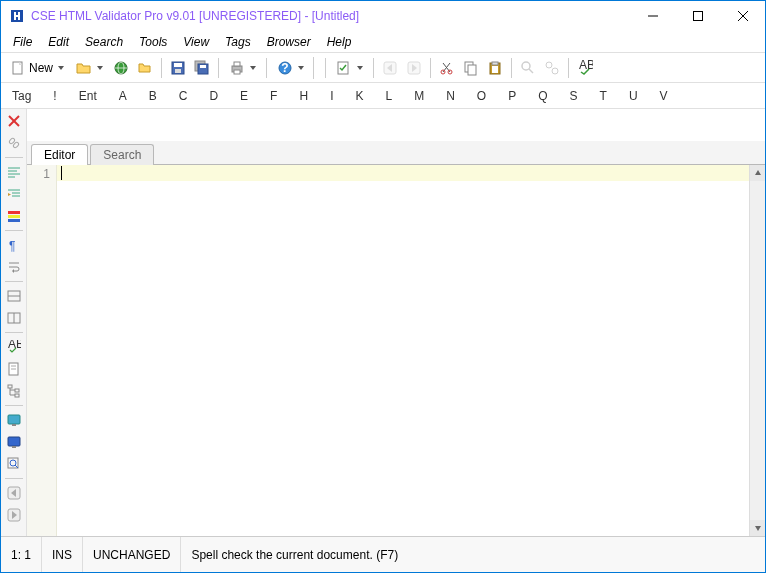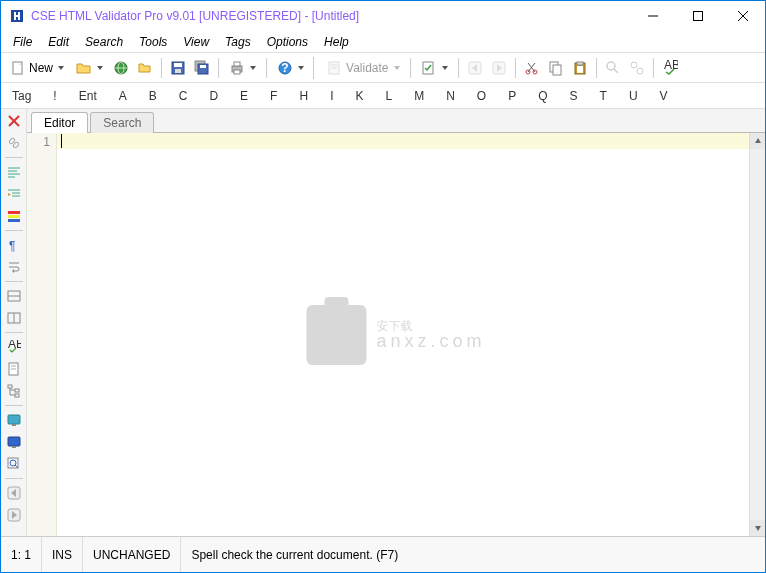--- a/index.html
+++ b/index.html
@@ -23,21 +23,21 @@
 
 .tagbar { height: 26px; display: flex; align-items: center; padding: 2px 6px; gap: 12px; border-bottom: 1px solid #e0e0e0; }
 .tagbar .tag-item { padding: 2px 5px; cursor: default; color: #333; }
 
 .workarea { flex: 1; display: flex; overflow: hidden; }
 .sidetools { width: 26px; background: #f5f5f5; display: flex; flex-direction: column; align-items: center; padding: 2px 0; gap: 2px; border-right: 1px solid #e0e0e0; }
 .sidetools .stbtn { width: 20px; height: 20px; display: flex; align-items: center; justify-content: center; cursor: default; border: 1px solid transparent; }
 .sidetools .shr { width: 18px; height: 1px; background: #ccc; margin: 2px 0; }
 
 .editor-col { flex: 1; display: flex; flex-direction: column; }
-.tabstrip { height: 24px; display: flex; align-items: flex-end; padding: 0 4px; background: #f4f4f4; border-bottom: 1px solid #b8b8b8; }
+.tabstrip { height: 24px; display: flex; align-items: flex-end; padding: 0 4px; background: #f4f4f4; border-bottom: 1px solid #b8b8b8; margin-top: 32px; }
 .tabstrip .tab { padding: 3px 12px; border: 1px solid #b8b8b8; border-bottom: none; background: #fff; margin-right: 2px; border-top-left-radius: 3px; border-top-right-radius: 3px; position: relative; top: 1px; cursor: default; }
 .tabstrip .tab.inactive { background: #ececec; color: #666; }
 .editor-area { flex: 1; display: flex; background: #fff; position: relative; }
 .gutter { width: 30px; background: #f7f7f0; border-right: 1px solid #e8e8d8; text-align: right; padding: 2px 6px 0 0; color: #888; font-family: Consolas, monospace; }
 .current-line { position: absolute; left: 30px; right: 14px; top: 0; height: 16px; background: #fbfbdc; }
 .text-area { flex: 1; font-family: Consolas, monospace; padding: 2px 4px; position: relative; }
 .cursor-caret { position: absolute; left: 4px; top: 1px; width: 1px; height: 14px; background: #000; }
 .vscroll { width: 16px; background: #f0f0f0; border-left: 1px solid #ddd; position: relative; }
 .vscroll .arr { position: absolute; left: 0; right: 0; height: 16px; display: flex; align-items: center; justify-content: center; background: #e8e8e8; }
 .vscroll .arr.up { top: 0; } .vscroll .arr.down { bottom: 0; }
@@ -89,21 +89,21 @@
     </div>
 </div>
 
 <div class="menubar">
   <span class="menu-item">File</span>
   <span class="menu-item">Edit</span>
   <span class="menu-item">Search</span>
   <span class="menu-item">Tools</span>
   <span class="menu-item">View</span>
   <span class="menu-item">Tags</span>
-  <span class="menu-item">Options</span>
+  <span class="menu-item">Browser</span>
   <span class="menu-item">Help</span>
 </div>
 
 <div class="toolbar1">
   <div class="tbtn wide">
     <svg width="16" height="16">
         <rect x="3" y="2" width="9" height="12" fill="#fff" stroke="#888"></rect>
         <polygon points="9,2 12,5 9,5" fill="#ddd"></polygon>
       </svg>
     <span>New</span>
@@ -153,29 +153,20 @@
   </div>
   <div class="sep"></div>
   <div class="tbtn wide">
     <svg width="16" height="16">
         <circle cx="8" cy="8" r="6" fill="#3a8cdc" stroke="#2668aa"></circle>
         <text x="8" y="12" text-anchor="middle" fill="#fff" font-size="10" font-weight="bold">?</text>
       </svg>
     <span class="drop-arrow"></span>
   </div>
   <div class="sep2"></div>
-  <div class="tbtn wide disabled">
-    <svg width="16" height="16">
-        <rect x="2" y="2" width="10" height="12" fill="#eee" stroke="#aaa"></rect>
-        <line x1="4" y1="5" x2="10" y2="5" stroke="#aaa"></line>
-        <line x1="4" y1="8" x2="10" y2="8" stroke="#aaa"></line>
-      </svg>
-    <span>Validate</span>
-    <span class="drop-arrow"></span>
-  </div>
   <div class="sep"></div>
   <div class="tbtn wide">
     <svg width="16" height="16">
         <rect x="2" y="2" width="10" height="12" fill="#fff" stroke="#888"></rect>
         <polyline points="4,8 6,10 10,5" fill="none" stroke="#3a9c3a" stroke-width="1.5"></polyline>
       </svg>
     <span class="drop-arrow"></span>
   </div>
   <div class="sep"></div>
   <div class="tbtn disabled">
@@ -400,27 +391,20 @@
             <svg width="8" height="8">
               <polygon points="4,1 7,6 1,6" fill="#666"></polygon>
             </svg>
           </div>
         <div class="arr down">
             <svg width="8" height="8">
               <polygon points="1,2 7,2 4,7" fill="#666"></polygon>
             </svg>
           </div>
       </div>
-      <div class="watermark">
-        <div class="wm-icon"></div>
-        <div class="wm-text">
-          <span>安下载</span>
-          <span class="wm-sub">anxz.com</span>
-        </div>
-      </div>
     </div>
   </div>
 </div>
 
 <div class="statusbar">
   <div class="cell">1: 1</div>
   <div class="cell">INS</div>
   <div class="cell">UNCHANGED</div>
   <div class="cell flex">Spell check the current document. (F7)</div>
 </div>

